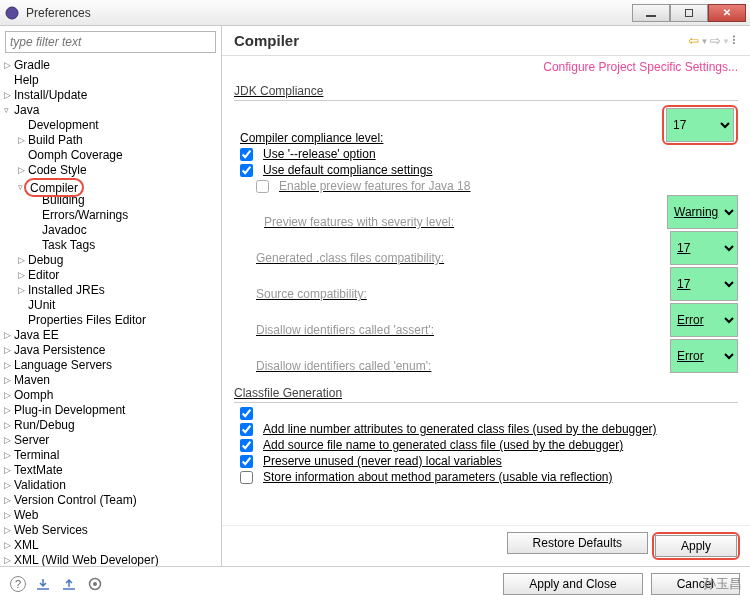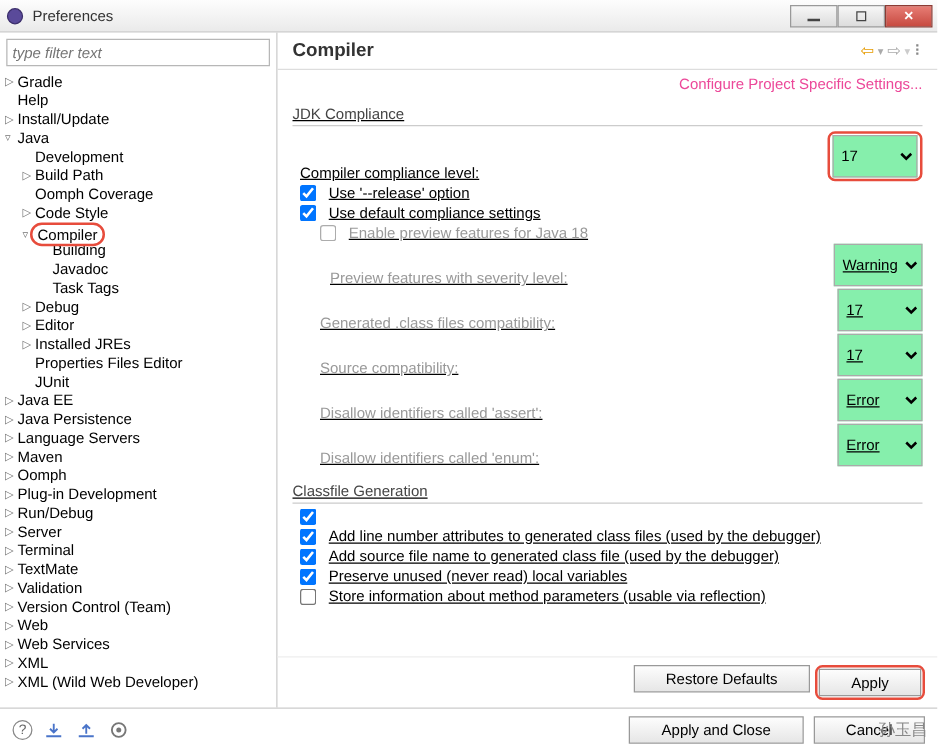--- a/index.html
+++ b/index.html
@@ -80,28 +80,29 @@
         <div class="tree-item"><span class="twisty">▷</span><span class="label">Install/Update</span></div>
         <div class="tree-item"><span class="twisty">▿</span><span class="label">Java</span></div>
         <div class="tree-children">
           <div class="tree-item"><span class="twisty"></span><span class="label">Development</span></div>
           <div class="tree-item"><span class="twisty">▷</span><span class="label">Build Path</span></div>
           <div class="tree-item"><span class="twisty"></span><span class="label">Oomph Coverage</span></div>
           <div class="tree-item"><span class="twisty">▷</span><span class="label">Code Style</span></div>
           <div class="tree-item"><span class="twisty">▿</span><span class="highlight-red"><span class="label">Compiler</span></span></div>
           <div class="tree-children">
             <div class="tree-item"><span class="twisty"></span><span class="label">Building</span></div>
+            <div class="tree-item"><span class="twisty"></span><span class="label">Errors/Warnings</span></div>
             <div class="tree-item"><span class="twisty"></span><span class="label">Javadoc</span></div>
             <div class="tree-item"><span class="twisty"></span><span class="label">Task Tags</span></div>
           </div>
           <div class="tree-item"><span class="twisty">▷</span><span class="label">Debug</span></div>
           <div class="tree-item"><span class="twisty">▷</span><span class="label">Editor</span></div>
           <div class="tree-item"><span class="twisty">▷</span><span class="label">Installed JREs</span></div>
+          <div class="tree-item"><span class="twisty"></span><span class="label">JUnit</span></div>
           <div class="tree-item"><span class="twisty"></span><span class="label">Properties Files Editor</span></div>
-          <div class="tree-item"><span class="twisty"></span><span class="label">JUnit</span></div>
         </div>
         <div class="tree-item"><span class="twisty">▷</span><span class="label">Java EE</span></div>
         <div class="tree-item"><span class="twisty">▷</span><span class="label">Java Persistence</span></div>
         <div class="tree-item"><span class="twisty">▷</span><span class="label">Language Servers</span></div>
         <div class="tree-item"><span class="twisty">▷</span><span class="label">Maven</span></div>
         <div class="tree-item"><span class="twisty">▷</span><span class="label">Oomph</span></div>
         <div class="tree-item"><span class="twisty">▷</span><span class="label">Plug-in Development</span></div>
         <div class="tree-item"><span class="twisty">▷</span><span class="label">Run/Debug</span></div>
         <div class="tree-item"><span class="twisty">▷</span><span class="label">Server</span></div>
         <div class="tree-item"><span class="twisty">▷</span><span class="label">Terminal</span></div>

